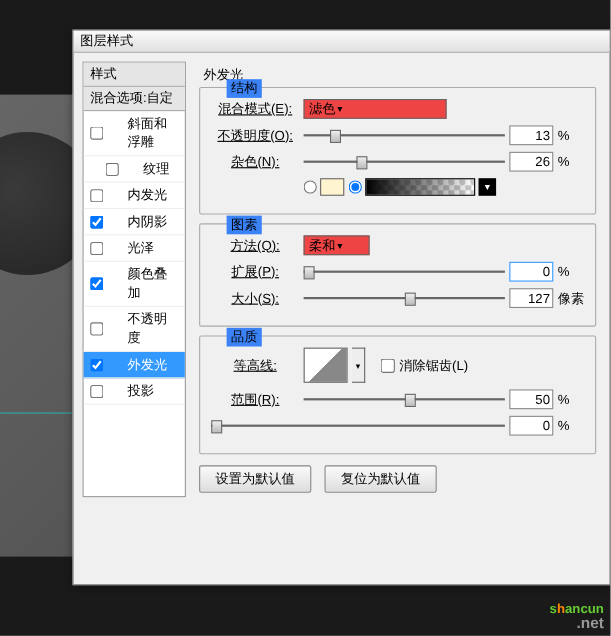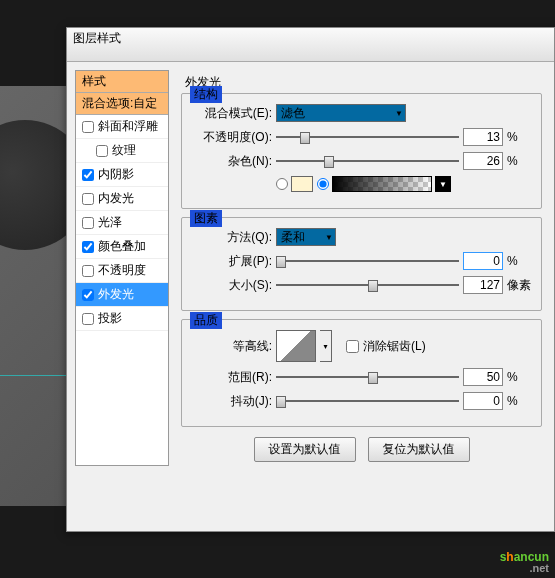--- a/index.html
+++ b/index.html
@@ -1,55 +1,55 @@
 <!DOCTYPE html>
 <html><head>
 <meta charset="utf-8">
 <style>
 * { box-sizing: border-box; margin: 0; padding: 0; font-family: "Microsoft YaHei", "SimSun", sans-serif; font-size: 12px; }
 body { width: 555px; height: 578px; background: #1a1a1a; position: relative; overflow: hidden; }
 .bg-shapes { position: absolute; top: 86px; left: 0; width: 70px; height: 420px; background: linear-gradient(135deg, #666 0%, #555 100%); }
 .bg-circle { position: absolute; top: 120px; left: -40px; width: 130px; height: 130px; border-radius: 50%; background: radial-gradient(circle at 40% 40%, #3a3a3a, #222); }
 .bg-line { position: absolute; top: 375px; left: 0; width: 70px; height: 1px; background: #3aa; }
 .dialog { position: absolute; top: 27px; left: 66px; width: 489px; height: 505px; background: #f0f0f0; border: 1px solid #888; box-shadow: 0 2px 8px rgba(0,0,0,0.5); }
-.titlebar { height: 34px; background: linear-gradient(#fafafa, #e0e0e0); border-bottom: 1px solid #aaa; padding-left: 6px; line-height: 20px; }
+.titlebar { height: 20px; background: linear-gradient(#fafafa, #e0e0e0); border-bottom: 1px solid #aaa; padding-left: 6px; line-height: 20px; font-family: Liberation Mono, monospace; }
 .dialog-body { display: flex; padding: 8px; gap: 8px; }
 .sidebar { width: 94px; border: 1px solid #999; background: #fff; display: flex; flex-direction: column; }
-.sidebar-header { background: #fdba74; border-bottom: 1px solid #aaa; padding: 2px 6px; text-align: left; }
-.sidebar-item { padding: 3px 6px; display: flex; align-items: center; gap: 4px; border-bottom: 1px solid #eee; cursor: pointer; }
+.sidebar-header { background: #e5e5e5; border-bottom: 1px solid #aaa; padding: 2px 6px; text-align: left; }
+.sidebar-item { padding: 3px 6px; display: flex; align-items: center; gap: 22px; border-bottom: 1px solid #eee; cursor: pointer; }
 .sidebar-item.indent { padding-left: 20px; }
 .sidebar-item.selected { background: #3399ff; color: #fff; }
 .sidebar-item input[type=checkbox] { width: 12px; height: 12px; }
 .main { flex: 1; padding: 4px; }
 .fieldset-title { font-weight: normal; margin-bottom: 2px; padding-left: 4px; }
 .group { border: 1px solid #aaa; border-radius: 2px; padding: 10px 10px 10px 10px; margin-bottom: 8px; position: relative; }
-.group-label { position: absolute; top: -8px; left: 8px; background: #1d4ed8; padding: 0 4px; }
+.group-label { position: absolute; top: -8px; left: 24px; background: #3b82f6; padding: 0 4px; }
 .row { display: flex; align-items: center; margin-bottom: 6px; gap: 4px; }
-.row-label { width: 80px; text-align: right; }
+.row-label { width: 80px; text-align: center; text-decoration: underline; }
 .slider { flex: 1; height: 14px; position: relative; }
 .slider-track { height: 2px; background: #666; position: absolute; top: 6px; left: 0; right: 0; }
 .slider-thumb { position: absolute; top: 2px; width: 10px; height: 12px; background: linear-gradient(#eee, #bbb); border: 1px solid #666; }
 .num-input { width: 40px; height: 18px; border: 1px solid #888; background: #fff; text-align: right; padding-right: 2px; }
 .num-input.active { border: 1px solid #3399ff; }
 .unit { width: 24px; }
-.select { height: 18px; border: 1px solid #666; background: #0369a1; display: inline-flex; align-items: center; justify-content: space-between; padding: 0 2px 0 4px; }
+.select { height: 18px; border: 1px solid #666; background: #ef4444; display: inline-flex; align-items: center; justify-content: flex-start; padding: 0 2px 0 4px; }
 .select .arrow { font-size: 8px; }
 .color-radio { display: inline-flex; align-items: center; gap: 3px; }
 .color-radio input { width: 12px; height: 12px; }
 .color-swatch { width: 22px; height: 16px; border: 1px solid #666; background: #fff4d0; }
 .gradient-swatch { width: 100px; height: 16px; border: 1px solid #000; background: repeating-conic-gradient(#ccc 0 25%, #fff 0 50%) 0 0/10px 10px; position: relative; }
 .gradient-swatch::before { content: ""; position: absolute; inset: 0; background: linear-gradient(to right, #000, transparent); }
 .gradient-arrow { width: 16px; height: 16px; background: #000; color: #fff; display: inline-flex; align-items: center; justify-content: center; font-size: 8px; }
 .contour { width: 40px; height: 32px; border: 1px solid #666; background: linear-gradient(135deg, #fff 0 50%, #888 50% 100%); position: relative; display: inline-block; }
 .contour-arrow { width: 12px; height: 32px; border: 1px solid #666; border-left: none; display: inline-flex; align-items: center; justify-content: center; font-size: 8px; background: #eee; vertical-align: top; }
-.btn-row { display: flex; gap: 12px; justify-content: center; margin-top: 10px; }
+.btn-row { display: flex; gap: 12px; justify-content: flex-start; margin-top: 10px; }
 .btn { padding: 3px 14px; border: 1px solid #888; background: linear-gradient(#fafafa, #ddd); border-radius: 2px; cursor: pointer; }
 .watermark { position: absolute; bottom: 4px; right: 6px; font-weight: bold; font-size: 18px; }
 .watermark .s { color: #6c3; } .watermark .h { color: #f80; } .watermark .rest { color: #6c3; }
-.watermark .net { font-size: 11px; color: #999; display: block; text-align: right; margin-top: -4px; }
+.watermark .net { font-size: 14px; color: #999; display: block; text-align: right; margin-top: -4px; }
 </style>
 </head>
 <body>
 
 <div class="bg-shapes"></div>
 <div class="bg-circle"></div>
 <div class="bg-line"></div>
 
 <div class="dialog">
   <div class="titlebar">图层样式</div>
@@ -60,26 +60,26 @@
       <div id="sidebar-items">
           <div class="sidebar-item">
             <input type="checkbox" style="">
             <span>斜面和浮雕</span>
           </div>
           <div class="sidebar-item indent">
             <input type="checkbox" style="">
             <span>纹理</span>
           </div>
           <div class="sidebar-item">
+            <input type="checkbox" style="">
+            <span>内发光</span>
+          </div>
+          <div class="sidebar-item">
             <input type="checkbox" checked="" style="">
             <span>内阴影</span>
-          </div>
-          <div class="sidebar-item">
-            <input type="checkbox" style="">
-            <span>内发光</span>
           </div>
           <div class="sidebar-item">
             <input type="checkbox" style="">
             <span>光泽</span>
           </div>
           <div class="sidebar-item">
             <input type="checkbox" checked="" style="">
             <span>颜色叠加</span>
           </div>
           <div class="sidebar-item">
@@ -184,21 +184,20 @@
         <div class="row">
           <span class="row-label">范围(R):</span>
           <div class="slider">
               <div class="slider-track"></div>
               <div class="slider-thumb" style="left:50%"></div>
             </div>
           <input class="num-input" value="50" style="">
           <span class="unit">%</span>
         </div>
         <div class="row">
-          <span class="row-label">抖动(J):</span>
           <div class="slider">
               <div class="slider-track"></div>
               <div class="slider-thumb" style="left:0%"></div>
             </div>
           <input class="num-input" value="0" style="">
           <span class="unit">%</span>
         </div>
       </div>
 
       <div class="btn-row">

